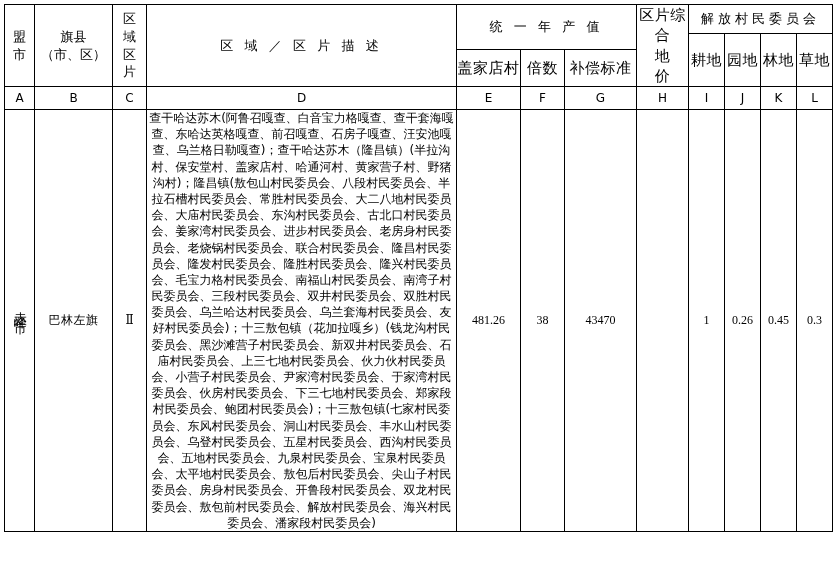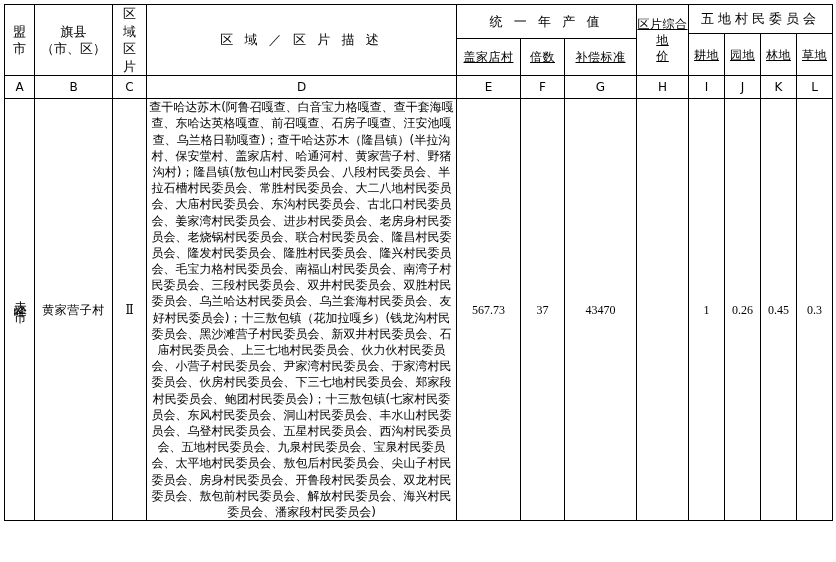--- a/index.html
+++ b/index.html
@@ -53,23 +53,22 @@
     display: block;
     line-height: 1.35;
     font-size: 13px;
   }
   .spaced {
     letter-spacing: 4px;
     font-size: 13px;
     font-family: Liberation Serif, serif;
   }
   .sub-head {
-    font-size: 12px;
+    font-size: 15px;
     letter-spacing: 0.5px;
-    text-decoration: underline;
   }
   .desc-cell {
     text-align: left;
     vertical-align: top;
     font-size: 12.5px;
     line-height: 19.2px;
     padding: 5px 4px 4px 5px;
     font-family: "DejaVu Sans", "Liberation Sans", sans-serif;
   }
   .num {
@@ -129,21 +128,21 @@
         </td>
         <td colspan="3" rowspan="2">
           <span class="spaced">统 一 年 产 值</span>
         </td>
         <td rowspan="3">
           <span class="two-line sub-head">区片综合</span>
           <span class="two-line sub-head">地</span>
           <span class="two-line sub-head">价</span>
         </td>
         <td colspan="4">
-          <span class="spaced">五地村民委员会</span>
+          <span class="spaced">解放村民委员会</span>
         </td>
       </tr>
       <tr class="hdr-mid">
         <td rowspan="2">
           <span class="sub-head">耕地</span>
         </td>
         <td rowspan="2">
           <span class="sub-head">园地</span>
         </td>
         <td rowspan="2">
@@ -176,33 +175,33 @@
         <td>I</td>
         <td>J</td>
         <td>K</td>
         <td>L</td>
       </tr>
       <tr class="body-row">
         <td class="city-cell">
           <span class="vlabel">赤峰市·</span>
         </td>
         <td class="county-cell">
-          <span>黄家营子村</span>
+          <span>巴林左旗</span>
         </td>
         <td class="zone-cell">
           <span>Ⅱ</span>
         </td>
         <td class="desc-cell">
           <span>查干哈达苏木(阿鲁召嘎查、白音宝力格嘎查、查干套海嘎查、东哈达英格嘎查、前召嘎查、石房子嘎查、汪安池嘎查、乌兰格日勒嘎查)；查干哈达苏木（隆昌镇）(半拉沟村、保安堂村、盖家店村、哈通河村、黄家营子村、野猪沟村)；隆昌镇(敖包山村民委员会、八段村民委员会、半拉石槽村民委员会、常胜村民委员会、大二八地村民委员会、大庙村民委员会、东沟村民委员会、古北口村民委员会、姜家湾村民委员会、进步村民委员会、老房身村民委员会、老烧锅村民委员会、联合村民委员会、隆昌村民委员会、隆发村民委员会、隆胜村民委员会、隆兴村民委员会、毛宝力格村民委员会、南福山村民委员会、南湾子村民委员会、三段村民委员会、双井村民委员会、双胜村民委员会、乌兰哈达村民委员会、乌兰套海村民委员会、友好村民委员会)；十三敖包镇（花加拉嘎乡）(钱龙沟村民委员会、黑沙滩营子村民委员会、新双井村民委员会、石庙村民委员会、上三七地村民委员会、伙力伙村民委员会、小营子村民委员会、尹家湾村民委员会、于家湾村民委员会、伙房村民委员会、下三七地村民委员会、郑家段村民委员会、鲍团村民委员会)；十三敖包镇(七家村民委员会、东风村民委员会、洞山村民委员会、丰水山村民委员会、乌登村民委员会、五星村民委员会、西沟村民委员会、五地村民委员会、九泉村民委员会、宝泉村民委员会、太平地村民委员会、敖包后村民委员会、尖山子村民委员会、房身村民委员会、开鲁段村民委员会、双龙村民委员会、敖包前村民委员会、解放村民委员会、海兴村民委员会、潘家段村民委员会)</span>
         </td>
         <td class="num">
-          <span>567.73</span>
-        </td>
-        <td class="num">
-          <span>37</span>
+          <span>481.26</span>
+        </td>
+        <td class="num">
+          <span>38</span>
         </td>
         <td class="num">
           <span>43470</span>
         </td>
         <td class="num">
           <span></span>
         </td>
         <td class="num">
           <span>1</span>
         </td>

